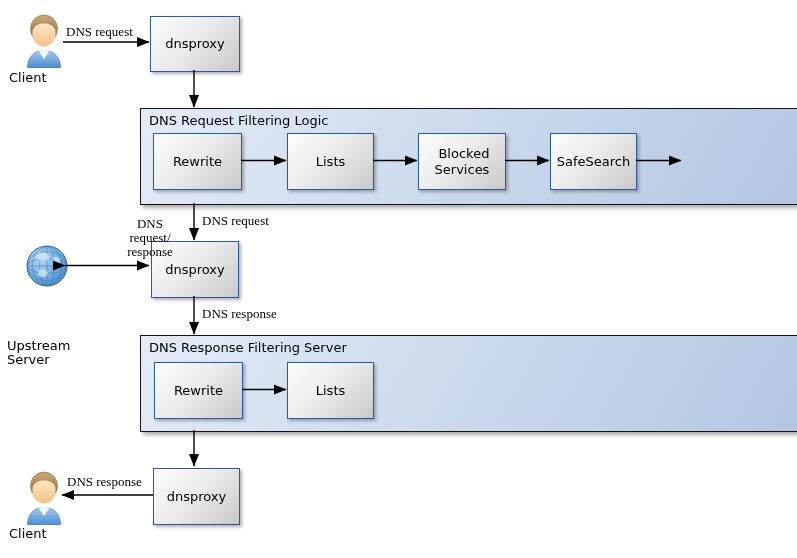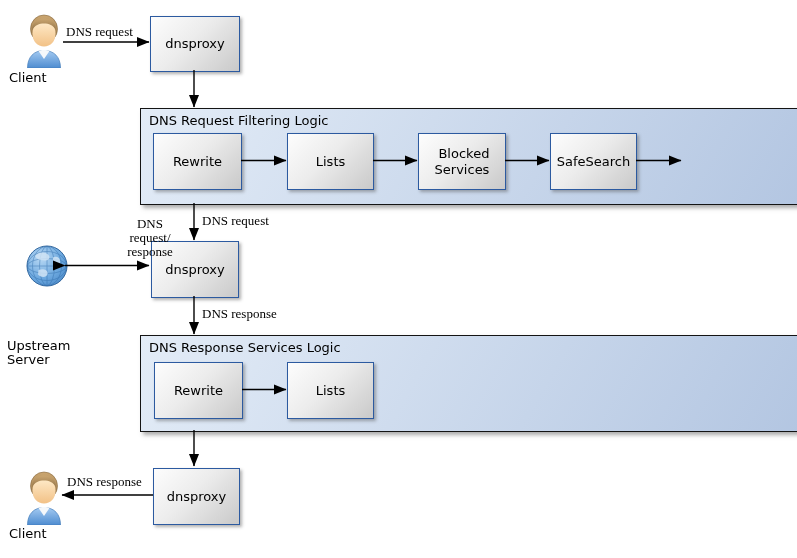--- a/index.html
+++ b/index.html
@@ -124,21 +124,21 @@
 
   <div class="actor" style="left:25px;top:244px;">
     <svg class="icon-svg" width="44" height="44" viewBox="0 0 44 44">
         <use href="#globe-sym"></use>
       </svg>
   </div>
   <div class="actor-label" style="left:7px;top:292px;width:80px;margin-top:47px;">Upstream
 Server</div>
 
   <div class="container-box" style="left:140px;top:335px;width:642px;height:95px;">
-    <div class="container-title">DNS Response Services Logic</div>
+    <div class="container-title">DNS Response Filtering Server</div>
   </div>
   <div class="node-box" style="left:154px;top:362px;width:87px;height:55px;">Rewrite</div>
   <div class="node-box" style="left:287px;top:362px;width:85px;height:55px;">Lists</div>
 
   <div class="node-box" style="left:153px;top:468px;width:85px;height:55px;">dnsproxy</div>
 
   <div class="actor" style="left:26px;top:471px;">
     <svg class="icon-svg" width="36" height="54" viewBox="0 0 36 54">
         <use href="#person-sym"></use>
       </svg>

